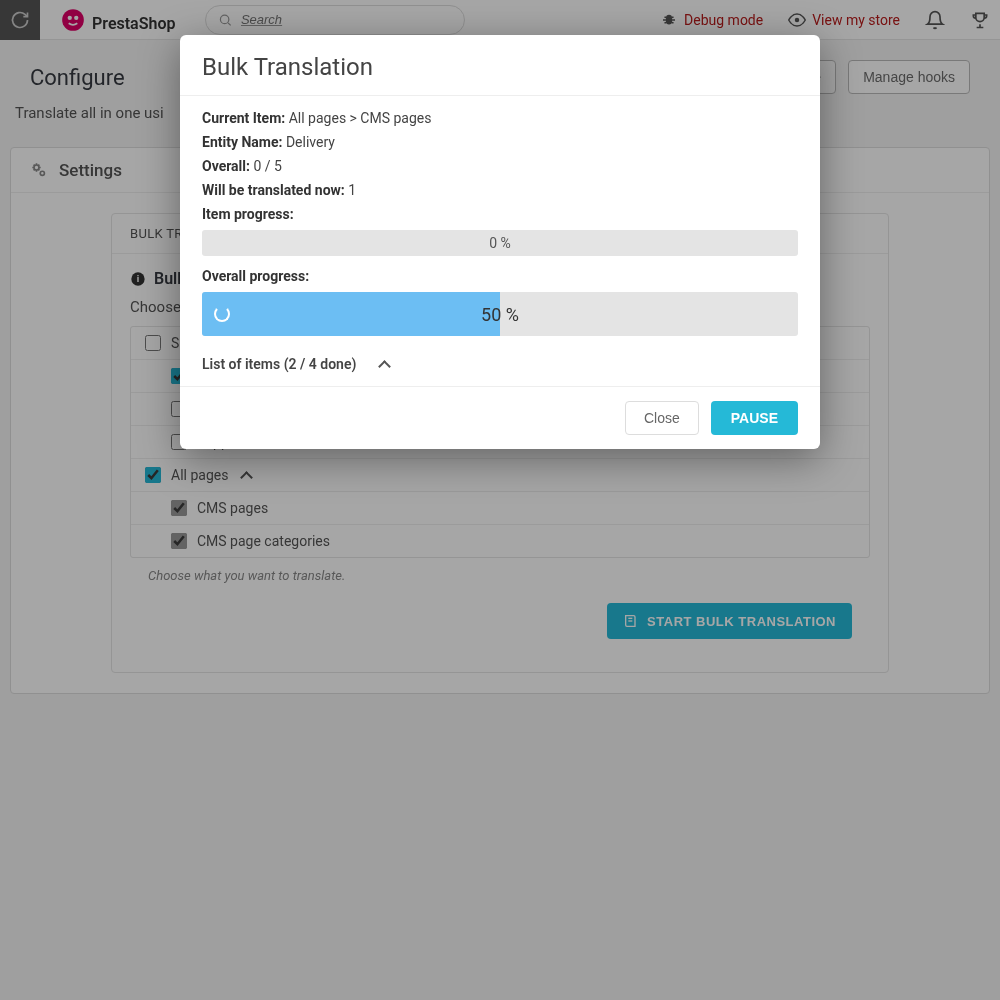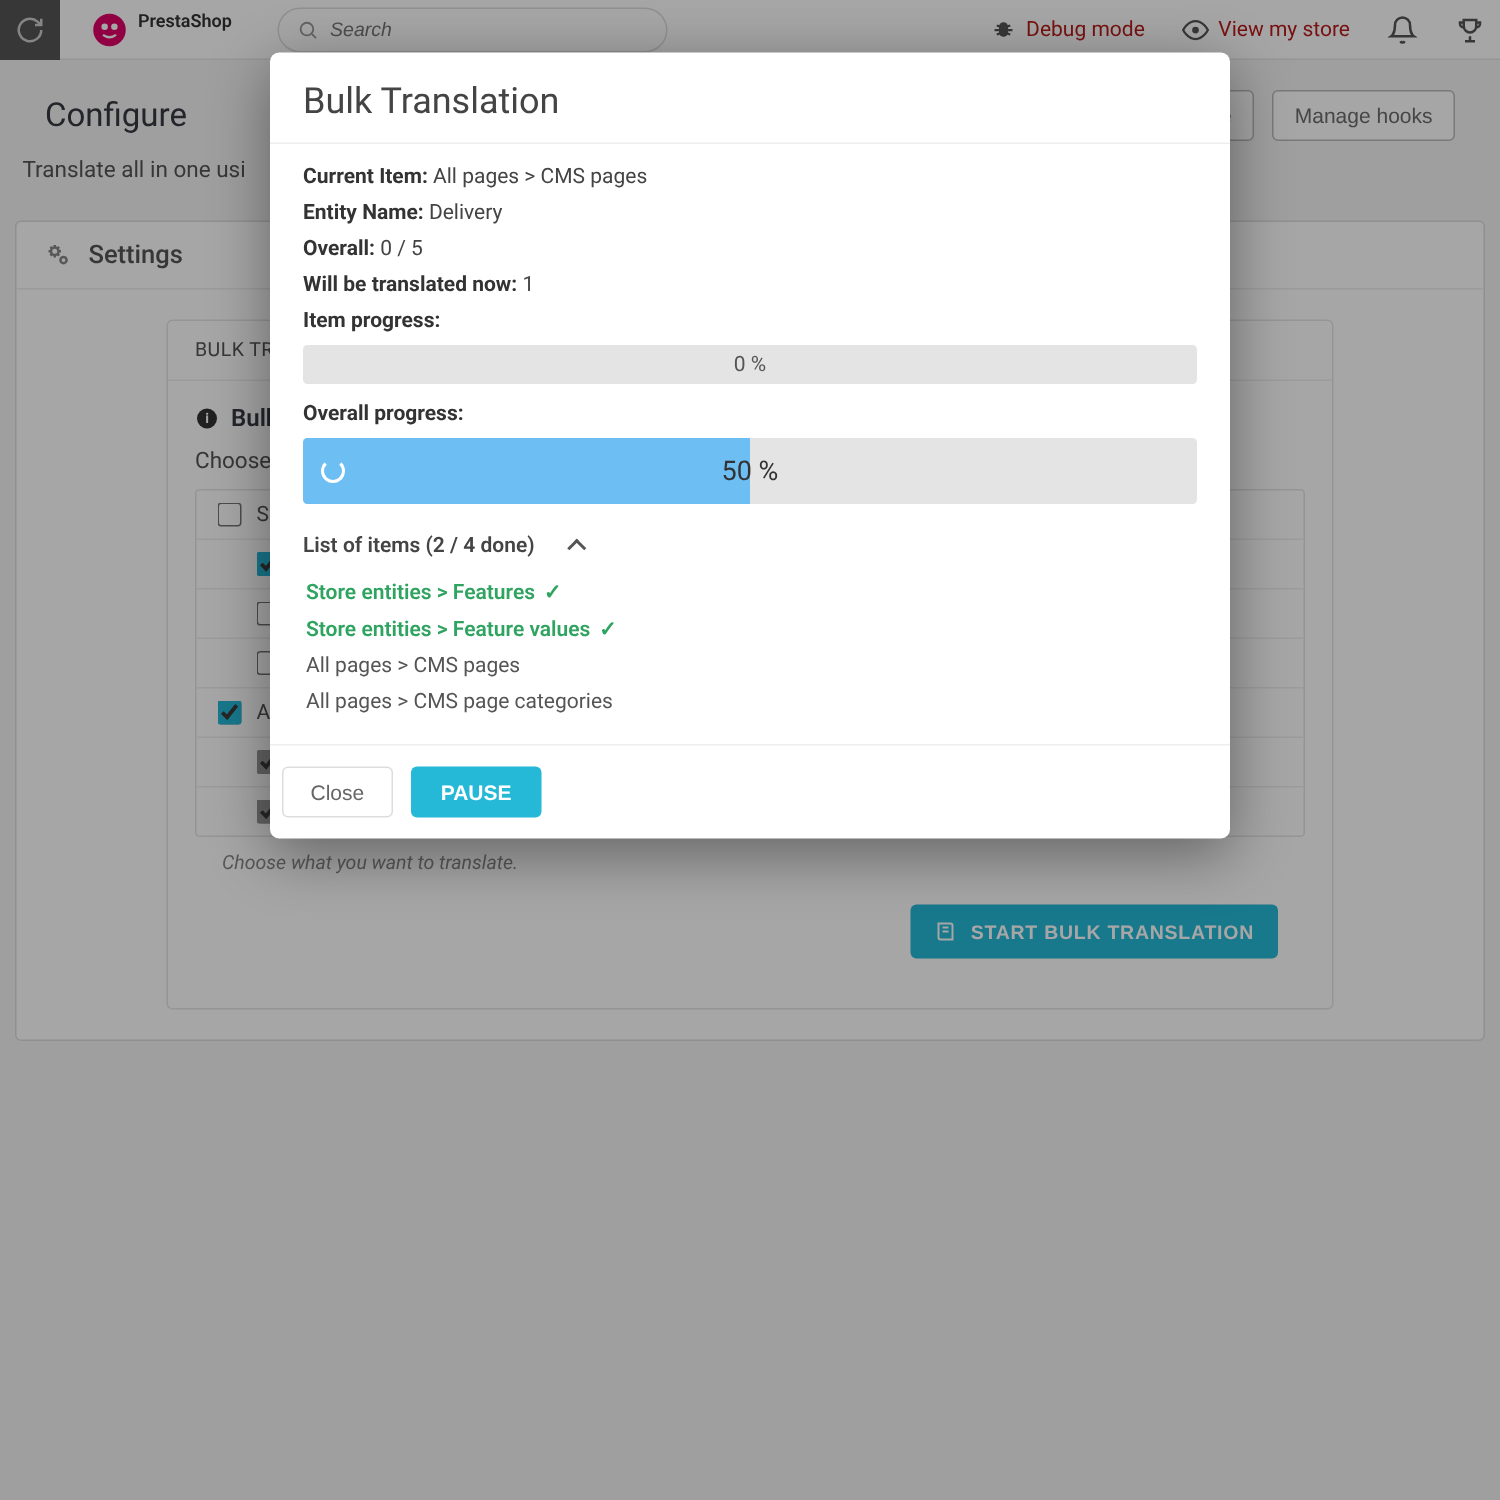--- a/index.html
+++ b/index.html
@@ -27,21 +27,21 @@
     display: flex; align-items: center; justify-content: center;
     margin-left: -10px;
     position: relative;
   }
   .refresh-badge {
     position:absolute; top:0; left:0; width:40px; height:40px;
     background:#555; display:flex; align-items:center; justify-content:center;
     color:#aaa;
   }
   .logo {
-    display:flex; align-items:flex-start; margin-left:20px; font-weight:600; font-size:12px; color:#333;
+    display:flex; align-items:flex-end; margin-left:20px; font-weight:600; font-size:16px; color:#333;
   }
   .logo svg { margin-right:6px; }
   .search-wrap {
     margin-left:30px; flex:0 0 260px;
     background:#fff; border:1px solid #ddd; border-radius:20px;
     display:flex; align-items:center; padding:4px 12px; height:30px;
   }
   .search-wrap input {
     border:none; outline:none; font-size:13px; font-style:italic; color:#999; width:100%;
   }
@@ -129,21 +129,21 @@
     width:16px; height:16px; border:2px solid #fff; border-top-color:transparent; border-radius:50%;
     animation:spin 1s linear infinite; z-index:2;
   }
   @keyframes spin { to { transform:translateY(-50%) rotate(360deg); } }
   .list-toggle { font-weight:600; display:flex; gap:20px; margin:20px 0 8px; cursor:pointer; }
   .items-list { padding:2px 0 10px; }
   .item-line { padding:4px 2px; font-size:14px; color:#555; }
   .item-done { color:#2fa360; font-weight:600; }
   .check { color:#2fa360; margin-left:6px; }
   .modal-footer {
-    border-top:1px solid #eee; padding:14px 8px; display:flex; justify-content:flex-start; gap:12px;
+    border-top:1px solid #eee; padding:14px 22px; display:flex; justify-content:flex-end; gap:12px;
   }
   .btn-ghost {
     background:#fff; border:1px solid #ddd; color:#666; padding:8px 18px; border-radius:4px; font-size:14px; cursor:pointer;
   }
   .btn-pause {
     background:#25b9d7; color:#fff; border:none; padding:8px 20px; border-radius:4px; font-size:14px; font-weight:700; cursor:pointer;
   }
   .chev-up::after { content:""; display:inline-block; width:7px; height:7px; border-left:2px solid #555; border-top:2px solid #555; transform:rotate(45deg); margin-left:4px; position:relative; top:2px; }
   .chev-down::after { content:""; display:inline-block; width:7px; height:7px; border-right:2px solid #555; border-bottom:2px solid #555; transform:rotate(45deg); margin-left:4px; position:relative; top:-1px; }
 </style>
@@ -166,21 +166,21 @@
         <circle cx="15" cy="10" r="2" fill="#fff"></circle>
         <path d="M8 15 Q12 18 16 15" stroke="#fff" stroke-width="1.5" fill="none"></path>
       </svg>
     <span>PrestaShop</span>
   </div>
   <div class="search-wrap">
     <svg width="16" height="16" viewBox="0 0 24 24" fill="none" stroke="#999" stroke-width="2">
         <circle cx="11" cy="11" r="7"></circle>
         <line x1="21" y1="21" x2="16.65" y2="16.65"></line>
       </svg>
-    <input type="text" style="margin-left: 8px;" placeholder="Search">
+    <input type="text" style="margin-left: 8px; text-decoration: underline;" placeholder="Search">
   </div>
   <div class="top-right">
     <div class="top-link">
       <svg width="18" height="18" viewBox="0 0 24 24" fill="#555">
           <path d="M12 5a4 4 0 0 1 4 4v5a4 4 0 0 1-8 0V9a4 4 0 0 1 4-4z"></path>
           <line x1="4" y1="12" x2="8" y2="12" stroke="#555" stroke-width="2"></line>
           <line x1="16" y1="12" x2="20" y2="12" stroke="#555" stroke-width="2"></line>
           <line x1="6" y1="8" x2="9" y2="9" stroke="#555" stroke-width="2"></line>
           <line x1="18" y1="8" x2="15" y2="9" stroke="#555" stroke-width="2"></line>
           <line x1="6" y1="16" x2="9" y2="15" stroke="#555" stroke-width="2"></line>
@@ -314,25 +314,19 @@
       <div class="info-line"><b>Overall progress:</b></div>
       <div class="progress-bar progress-big">
         <div class="progress-fill" id="overall-fill" style="width:50%"></div>
         <div class="spin"></div>
         <span class="progress-label-center">50 %</span>
       </div>
       <div class="list-toggle">
         <span>List of items (2 / 4 done)</span>
         <span class="chev-up"></span>
       </div>
-      <div class="items-list" id="items-list">
-          <div class="item-line item-done">Store entities &gt; Features<span class="check">✓</span></div>
-          <div class="item-line item-done">Store entities &gt; Feature values<span class="check">✓</span></div>
-          <div class="item-line">All pages &gt; CMS pages</div>
-          <div class="item-line">All pages &gt; CMS page categories</div>
-        </div>
     </div>
     <div class="modal-footer">
       <button class="btn-ghost">Close</button>
       <button class="btn-pause">PAUSE</button>
     </div>
   </div>
 </div>
 
 </body></html>

